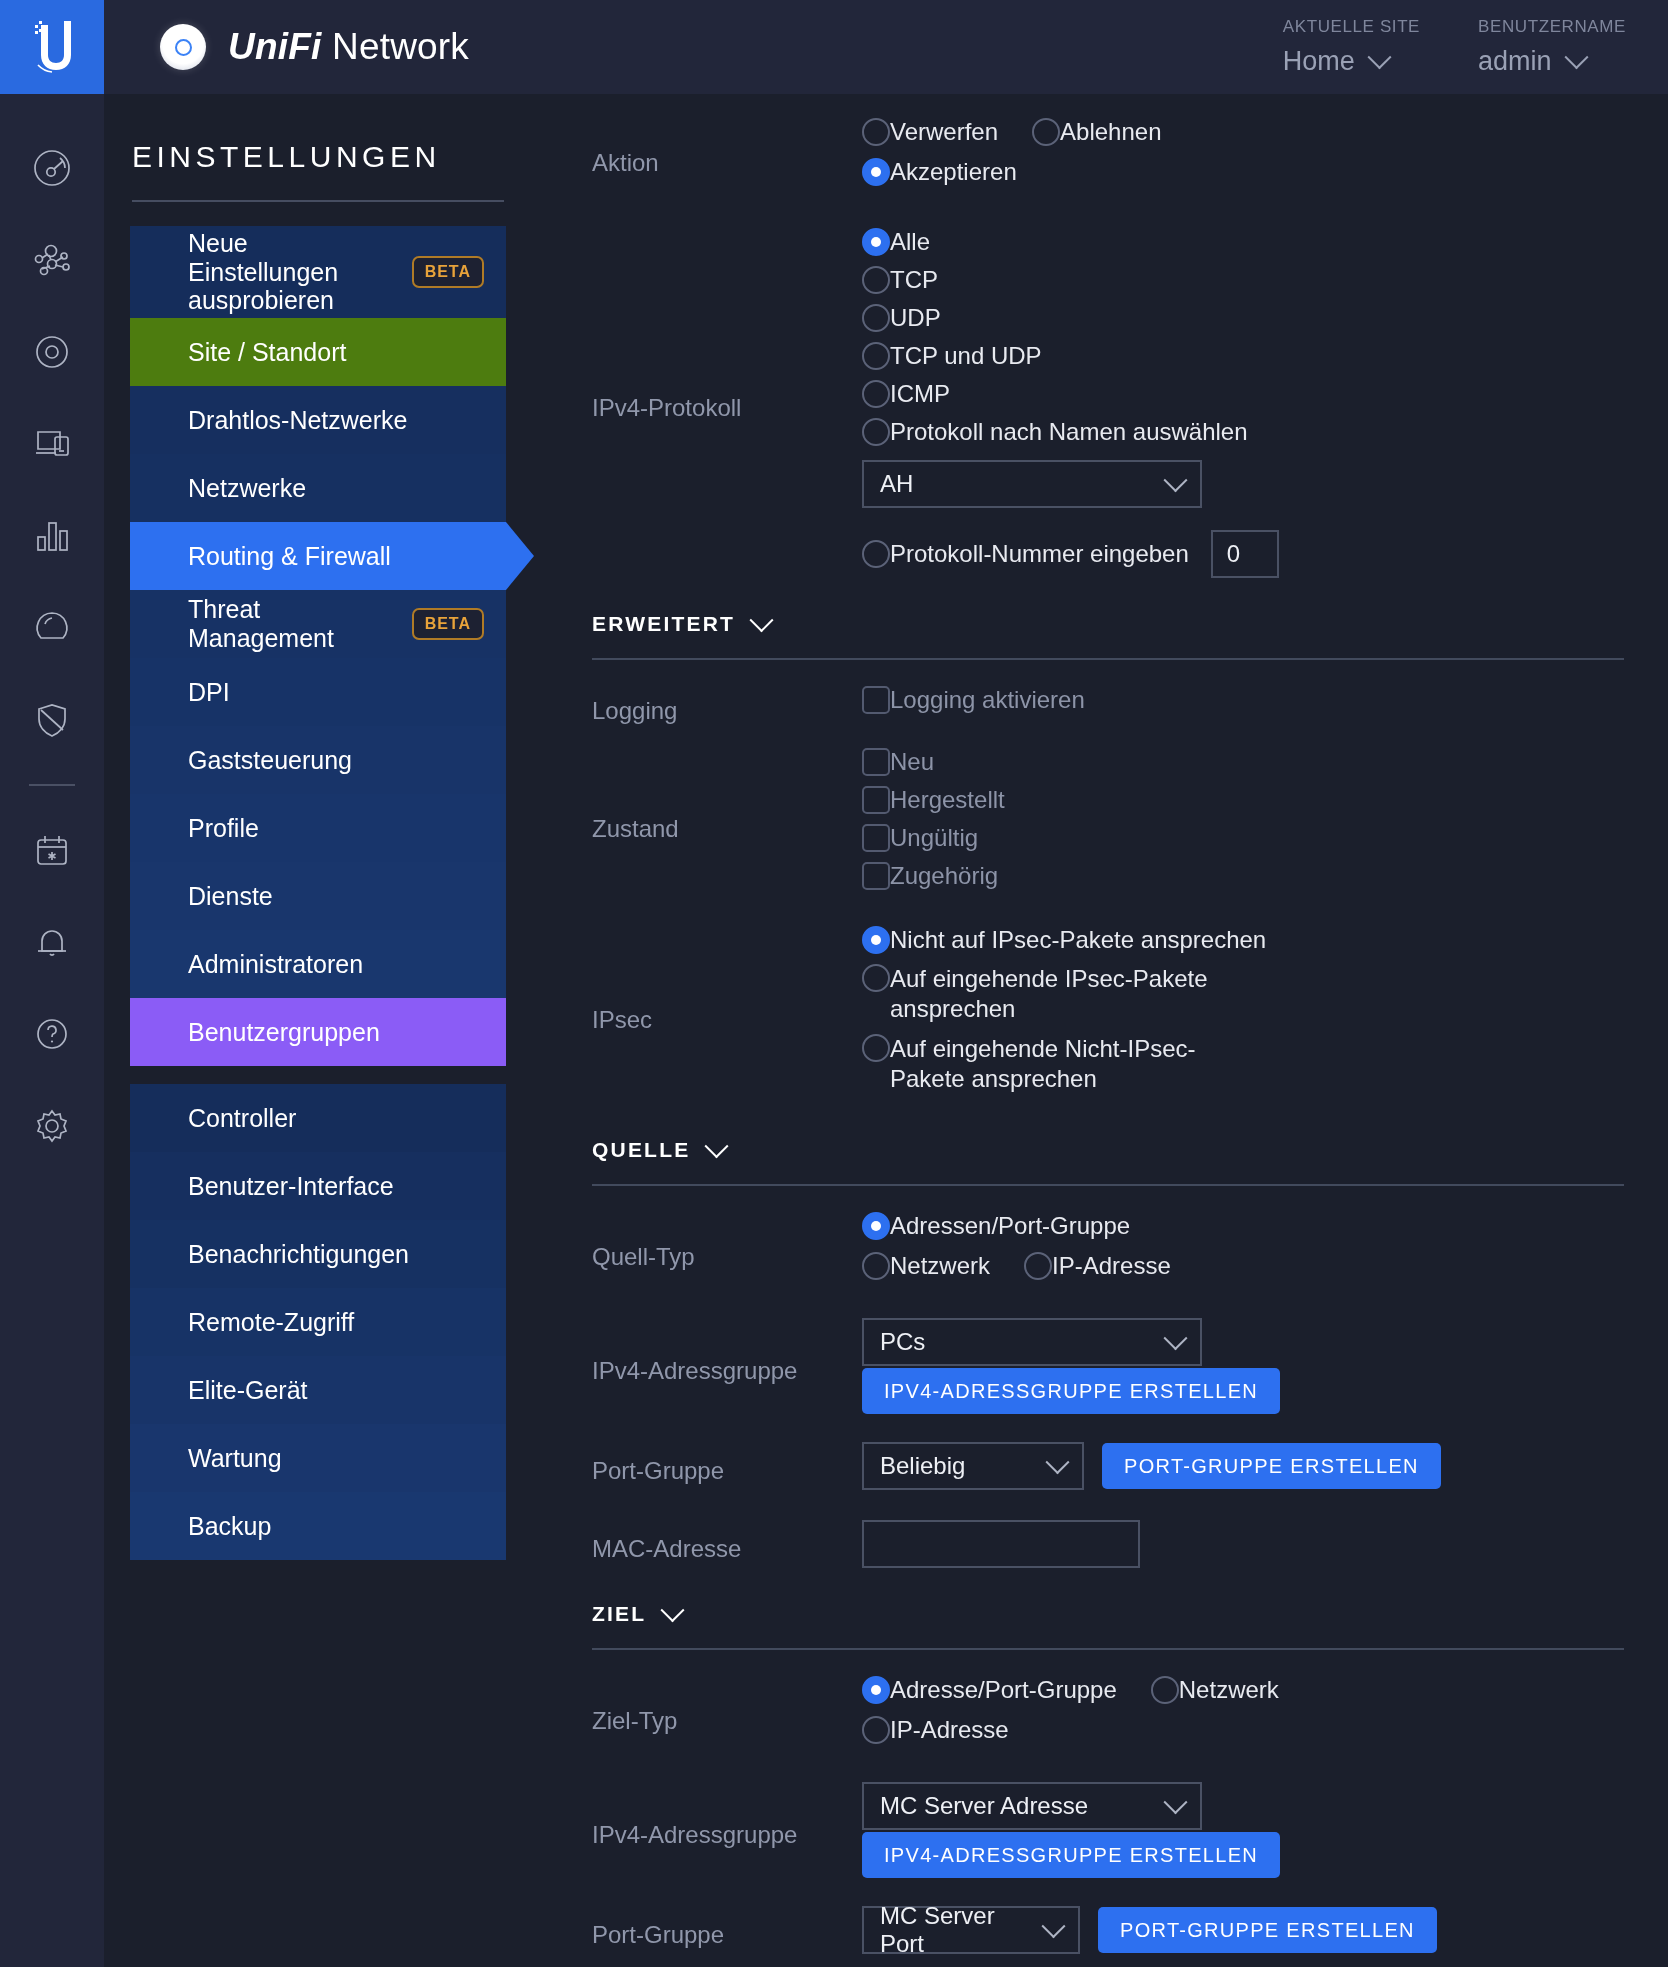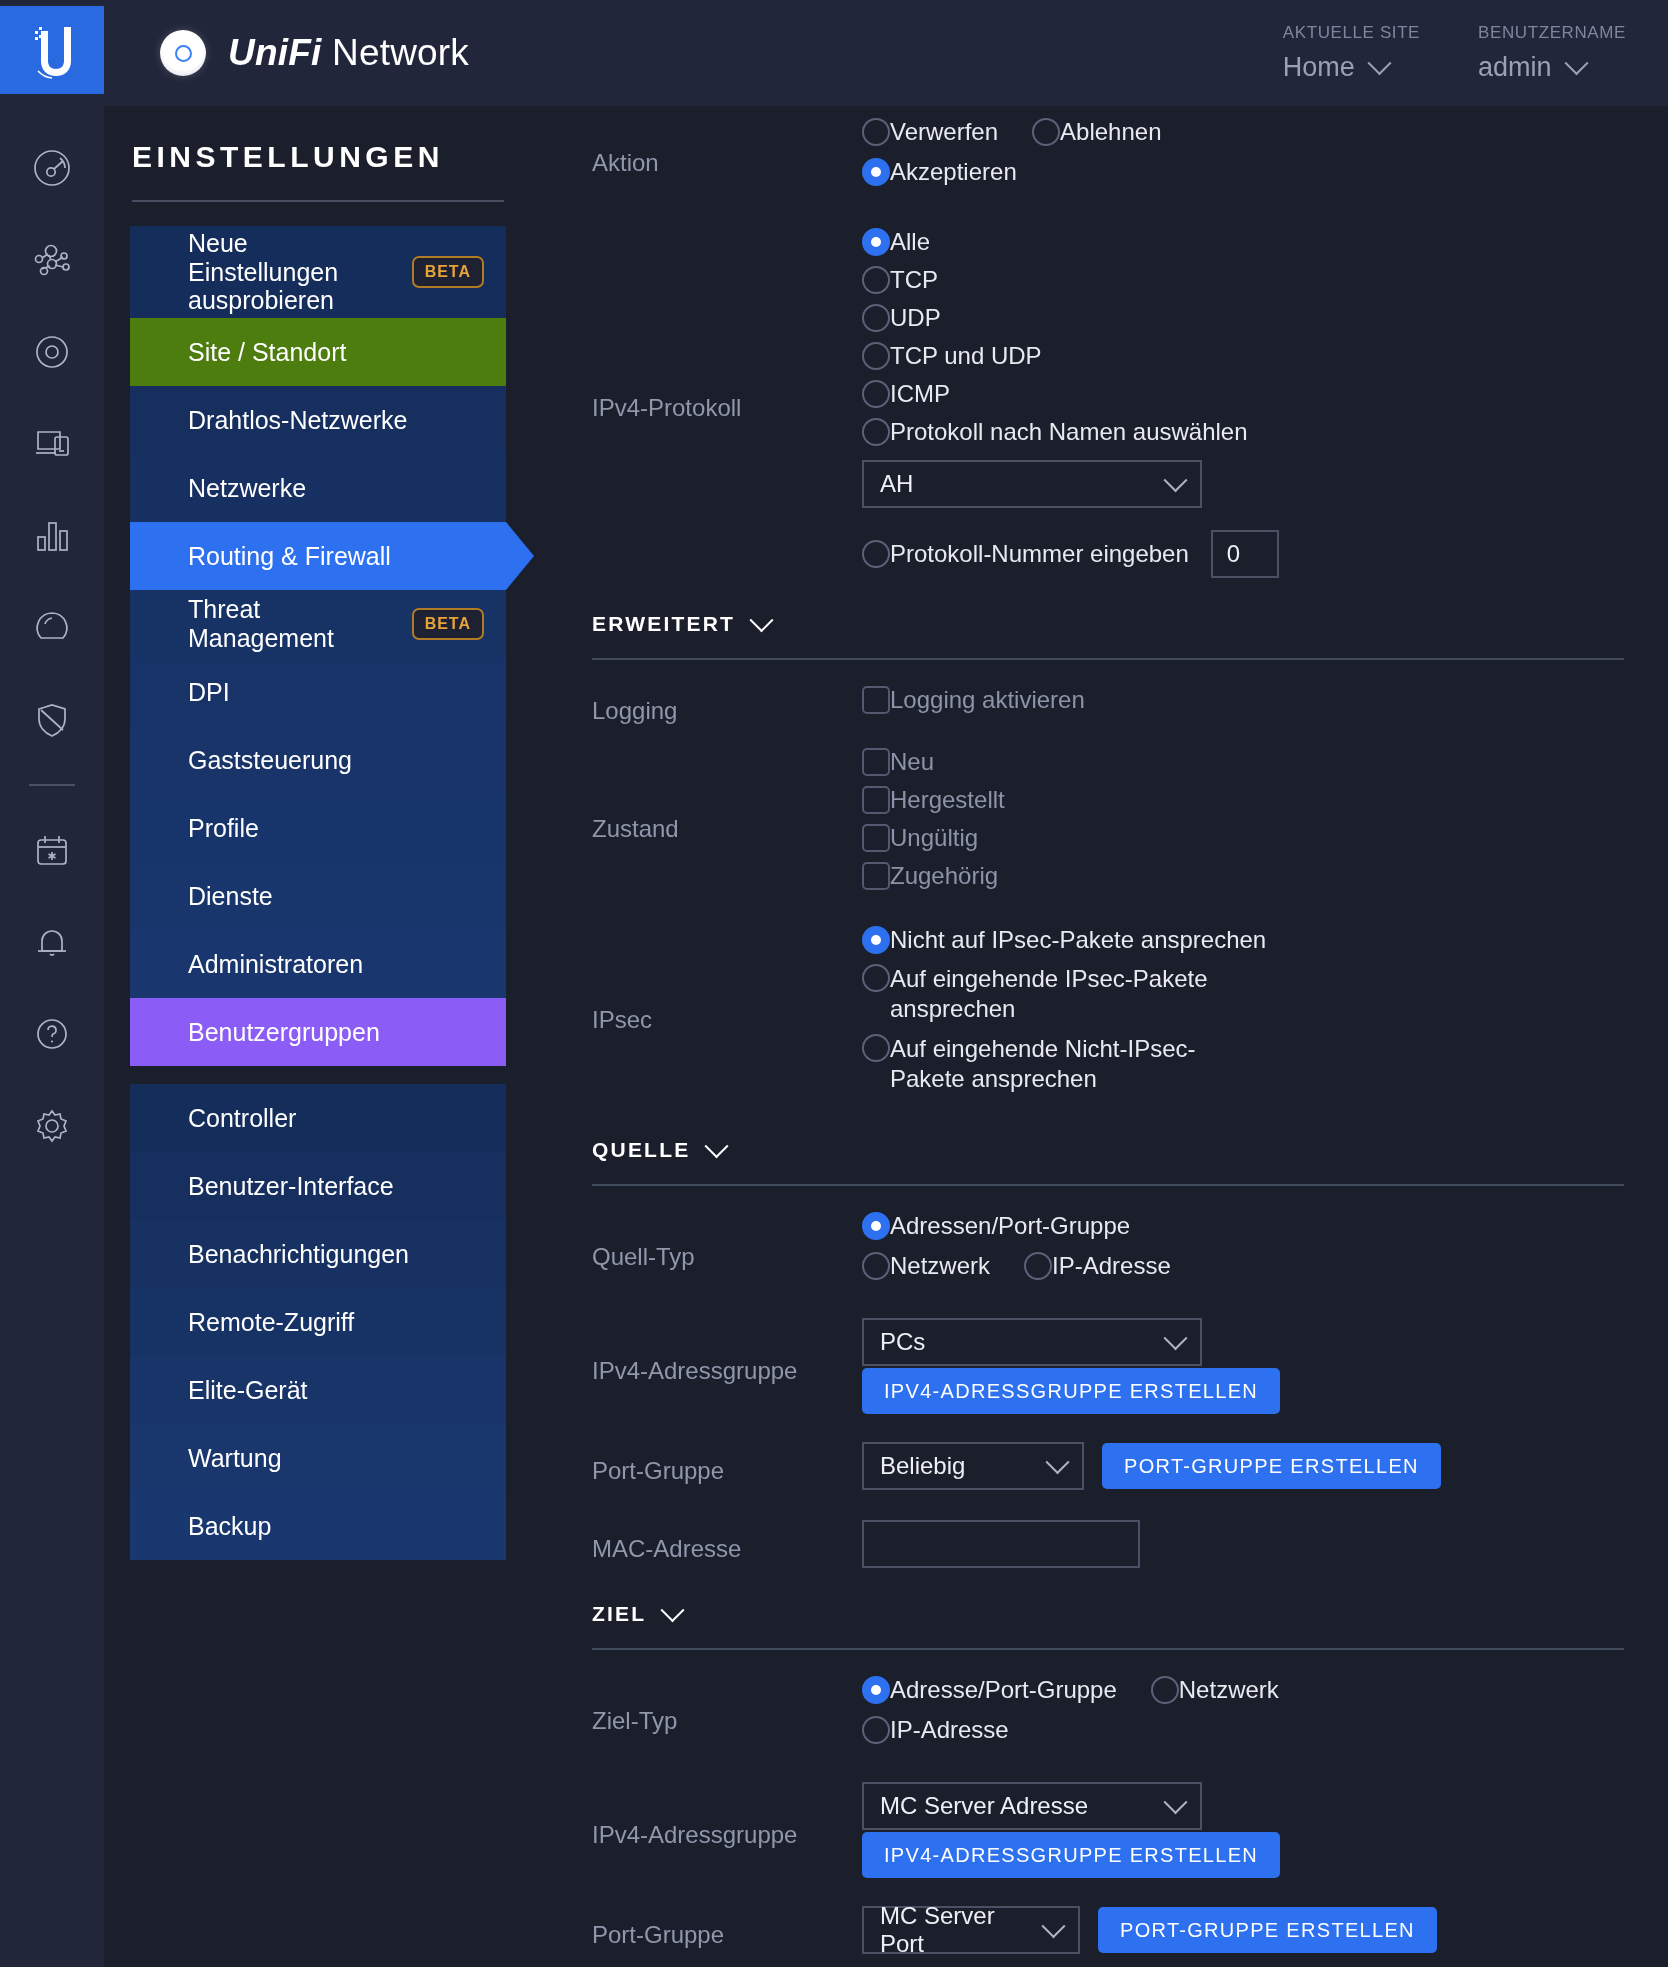--- a/index.html
+++ b/index.html
@@ -6,21 +6,21 @@
   html, body {
     width: 1668px; height: 1967px;
     background: #1b1f2c;
     font-family: "Liberation Sans", sans-serif;
     overflow: hidden;
   }
   body { position: relative; }
 
   
   .topbar {
-    position: absolute; top: 0; left: 0; width: 1668px; height: 106px;
+    position: absolute; top: 0; left: 0; width: 1668px; height: 94px;
     background: #22263a;
     display: flex; align-items: center;
   }
   .logo-tile {
     width: 104px; height: 94px; background: #2a6ae0;
     display: flex; align-items: center; justify-content: center; flex: none;
   }
   .ui-logo { width: 48px; height: 56px; }
   .brand { display: flex; align-items: center; margin-left: 56px; }
   .ap-dot {
@@ -52,21 +52,21 @@
     background: #22263a;
     display: flex; flex-direction: column; align-items: center; padding-top: 28px;
   }
   .rail-item { width: 104px; height: 92px; display:flex; align-items:center; justify-content:center; }
   .rail-item svg { width: 44px; height: 44px; stroke: #aeb4c4; fill: none; stroke-width: 1.7; }
   .rail-sep { width: 46px; height: 2px; background: #4a5064; margin: 18px 0; }
 
   
   .settings-panel { position: absolute; top: 94px; left: 104px; width: 428px; }
   .settings-title {
-    font-size: 30px; color: #fff; letter-spacing: 4.5px; font-weight: 700;
+    font-size: 30px; color: #fff; letter-spacing: 4.5px; font-weight: 400;
     padding: 46px 0 0 28px;
   }
   .title-rule { height: 2px; background: #464d61; margin: 26px 28px 0 28px; }
 
   .menu-group { margin: 24px 26px 0 26px; position: relative; }
   .menu-group.g2 { margin-top: 9px; }
   .menu-item {
     position: relative; display: flex; align-items: center;
     padding: 0 22px 0 58px; min-height: 68px;
     color: #fff; font-size: 25px; font-weight: 400; line-height: 1.15;

